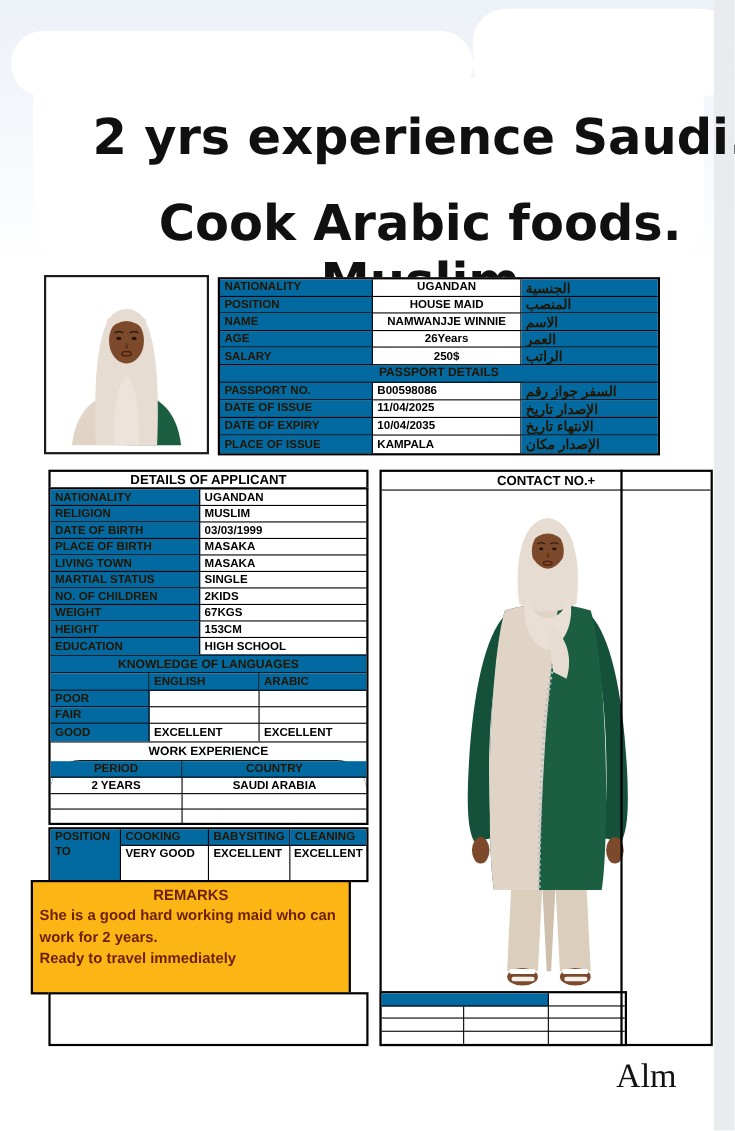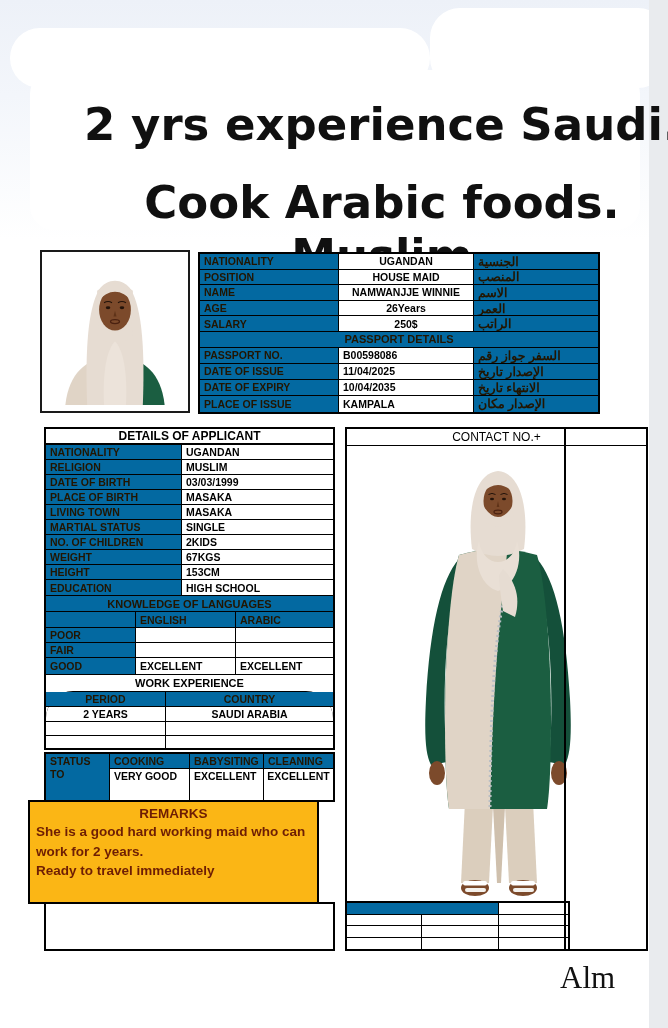--- a/index.html
+++ b/index.html
@@ -56,21 +56,21 @@
   .wrapcell{white-space:normal;line-height:1.25;align-items:flex-start;padding-top:1px;}
   .remarks-blk{left:28px;top:800px;width:291px;height:104px;background:#FBB615;color:#6E1E04;
                padding:2px 6px;}
   .remarks-blk .rh-title{text-align:center;font-weight:bold;font-size:13.5px;margin:2px 0 1px;}
   .remarks-blk .rline{font-weight:bold;font-size:13.5px;line-height:1.45;}
   .bottom-left-cell{left:44px;top:902px;width:291px;height:49px;}
   
   .contact-panel{position:absolute;left:345px;top:427px;width:303px;height:524px;
                  border:2px solid #000;background:#fff;box-sizing:border-box;}
   .contact-header{height:16px;border-bottom:1px solid #000;display:flex;align-items:center;
-                  justify-content:center;font-weight:normal;font-size:12px;color:#000;}
+                  justify-content:center;font-weight:bold;font-size:12px;color:#000;}
   .contact-photo{position:absolute;left:36px;top:22px;}
   .mini-grid{position:absolute;left:-2px;bottom:-2px;width:225px;height:50px;border:2px solid #000;
              box-sizing:border-box;display:grid;grid-template-columns:75px 77px 1fr;
              grid-template-rows:repeat(4,1fr);background:#fff;}
   .mini-amber{grid-column:1/3;}
   .mini-right-divider{position:absolute;right:80px;top:-2px;bottom:-2px;width:2px;background:#000;}
   
   .footer-brand{position:absolute;left:560px;top:960px;font-family:"Liberation Serif",serif;
                 font-weight:normal;font-size:31px;color:#111;}
 </style>
@@ -195,21 +195,21 @@
       <div class="cell ctr bB">SAUDI ARABIA</div>
       <div class="cell ctr bR bB"></div>
       <div class="cell ctr bB"></div>
       <div class="cell ctr bR"></div>
       <div class="cell ctr"></div>
     </div>
   </div>
 
   <div class="blk willing-blk">
     <div class="willing">
-      <div class="cell amber will-label wrapcell bR">STATUS TO</div>
+      <div class="cell amber will-label wrapcell bR">POSITION TO</div>
       <div class="cell amber bR bB">COOKING</div>
       <div class="cell amber bR bB">BABYSITING</div>
       <div class="cell amber bB">CLEANING</div>
       <div class="cell wrapcell bR">VERY GOOD</div>
       <div class="cell wrapcell bR">EXCELLENT</div>
       <div class="cell wrapcell ctr">EXCELLENT</div>
     </div>
   </div>
 
   <div class="blk remarks-blk">

